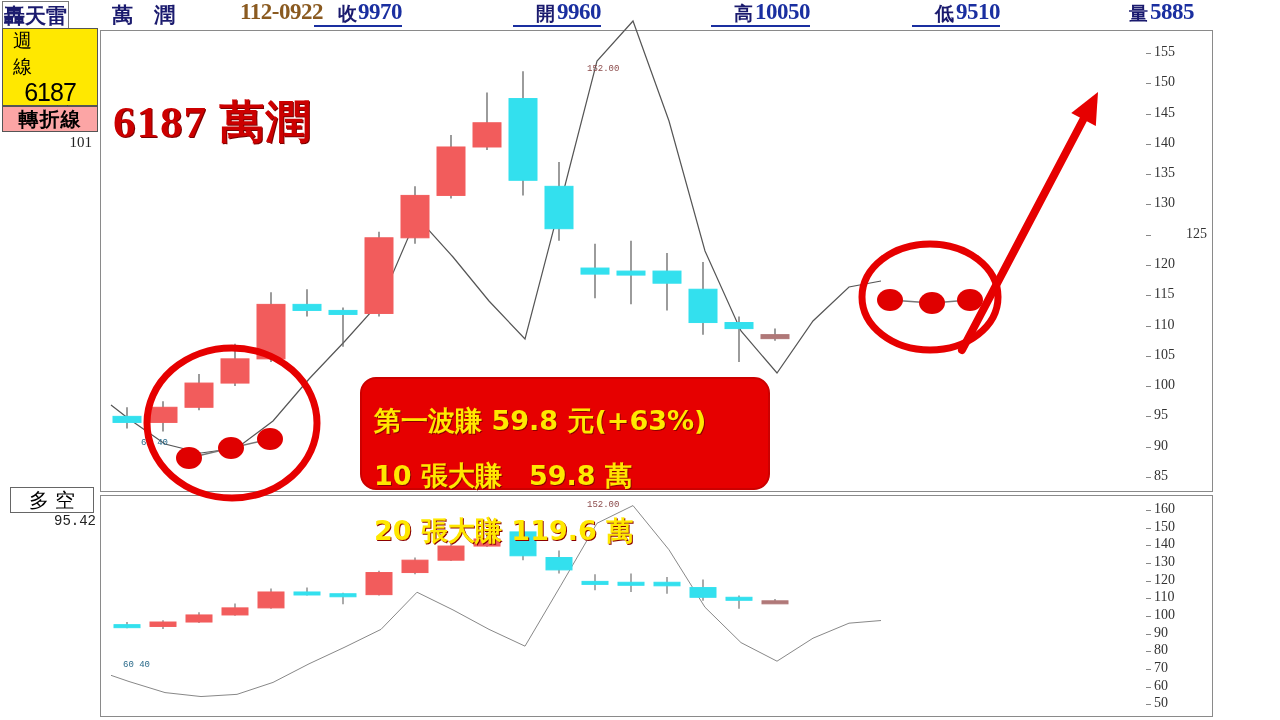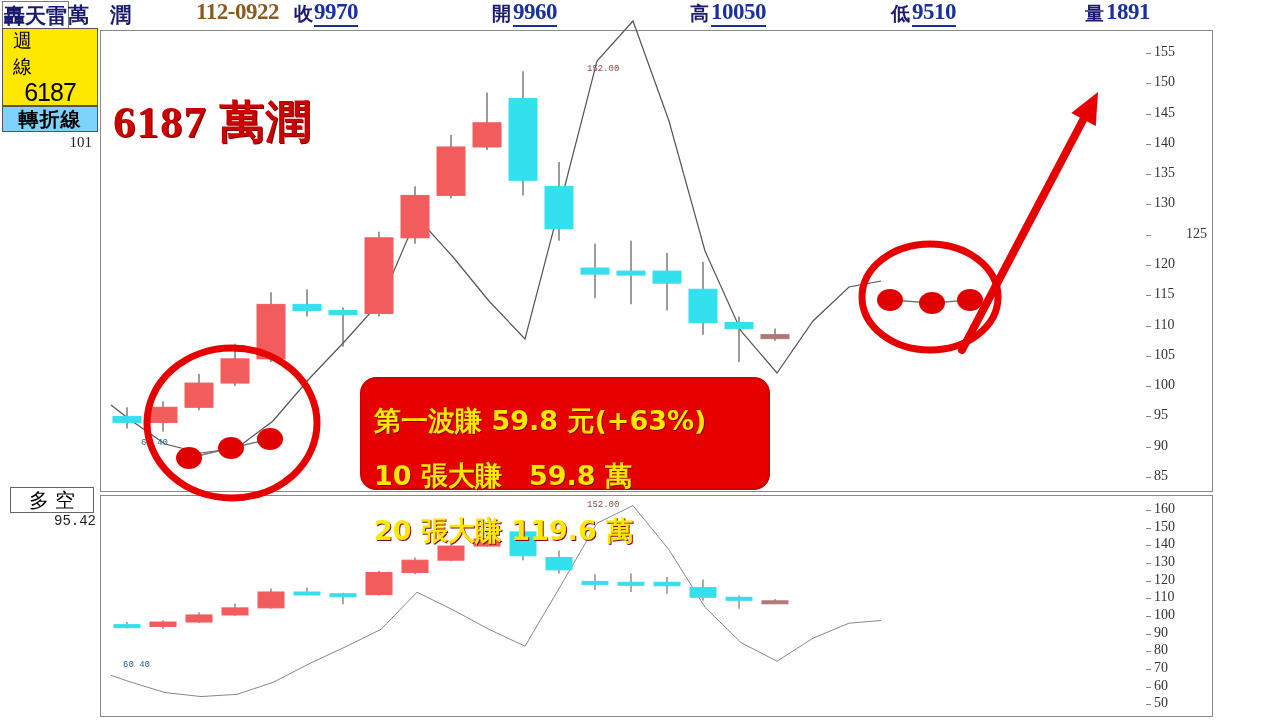--- a/index.html
+++ b/index.html
@@ -10,42 +10,42 @@
     overflow:hidden;
     position:relative;
   }
   #app{position:relative;width:1280px;height:720px;background:#fff;}
 
   
   .header{
     position:absolute;left:0;top:0;width:1280px;height:28px;
     background:#ffffff;
   }
-  .hdr-item{position:absolute;white-space:nowrap;font-weight:bold;}
+  .hdr-item{position:absolute;white-space:nowrap;font-weight:bold;padding-left:44px;}
   .hdr-boxed{
     border:1px solid #7a7a7a;padding:0 1px;
   }
   .hdr-cn{font-family:"DejaVu Sans",sans-serif;color:#1a1a6e;font-size:21px;font-weight:bold;}
   .hdr-num{font-family:"Liberation Serif",serif;color:#1a2fa0;font-size:23px;font-weight:bold;letter-spacing:-0.5px;}
   .hdr-date{font-family:"Liberation Serif",serif;color:#8a5a20;font-size:23px;font-weight:bold;letter-spacing:-0.5px;}
   .uline{border-bottom:2px solid #1a2fa0;}
 
   
   .side-yellow{
     position:absolute;left:2px;top:28px;width:96px;height:78px;
     background:#ffe800;border:1px solid #555;
     box-sizing:border-box;
     display:flex;flex-direction:column;align-items:center;justify-content:flex-start;
   }
   .side-row1{font-family:"DejaVu Sans",sans-serif;font-size:19px;color:#000;letter-spacing:10px;margin-top:-1px;padding-left:10px;}
   .side-row2{font-family:"Liberation Sans",sans-serif;font-size:25px;color:#000;line-height:25px;letter-spacing:-1px;}
   .side-row3{font-family:"DejaVu Sans",sans-serif;font-size:21px;color:#000;line-height:22px;letter-spacing:-1px;}
   .side-red{
     position:absolute;left:2px;top:106px;width:96px;height:26px;
-    background:#7dd3fc;border:1px solid #555;box-sizing:border-box;
+    background:#fca5a5;border:1px solid #555;box-sizing:border-box;
     display:flex;align-items:center;justify-content:center;
     font-family:"DejaVu Sans",sans-serif;font-size:20px;color:#000;font-weight:bold;letter-spacing:1px;
   }
   .side-101{
     position:absolute;left:2px;top:134px;width:96px;height:18px;
     text-align:right;padding-right:6px;box-sizing:border-box;
     font-family:"Liberation Serif",serif;font-size:15px;color:#222;
   }
   .side-duokong-box{
     position:absolute;left:10px;top:487px;width:84px;height:26px;
@@ -149,21 +149,21 @@
     <div class="hdr-item hdr-date" style="left:196px;top:-1px;">112-0922</div>
     <div class="hdr-item hdr-cn" style="left:294px;top:1px;font-size:19px;">收</div>
     <div class="hdr-item hdr-num uline" style="left:314px;top:-1px;">9970</div>
     <div class="hdr-item hdr-cn" style="left:492px;top:1px;font-size:19px;">開</div>
     <div class="hdr-item hdr-num uline" style="left:513px;top:-1px;">9960</div>
     <div class="hdr-item hdr-cn" style="left:690px;top:1px;font-size:19px;">高</div>
     <div class="hdr-item hdr-num uline" style="left:711px;top:-1px;">10050</div>
     <div class="hdr-item hdr-cn" style="left:891px;top:1px;font-size:19px;">低</div>
     <div class="hdr-item hdr-num uline" style="left:912px;top:-1px;">9510</div>
     <div class="hdr-item hdr-cn" style="left:1085px;top:1px;font-size:19px;">量</div>
-    <div class="hdr-item hdr-num" style="left:1106px;top:-1px;">1891</div>
+    <div class="hdr-item hdr-num" style="left:1106px;top:-1px;">5885</div>
   </div>
 
   <div class="side-yellow">
     <div class="side-row1">週　線</div>
     <div class="side-row2">6187</div>
     <div class="side-row3">8.3億</div>
   </div>
   <div class="side-red">轉折線</div>
   <div class="side-101">101</div>
 

